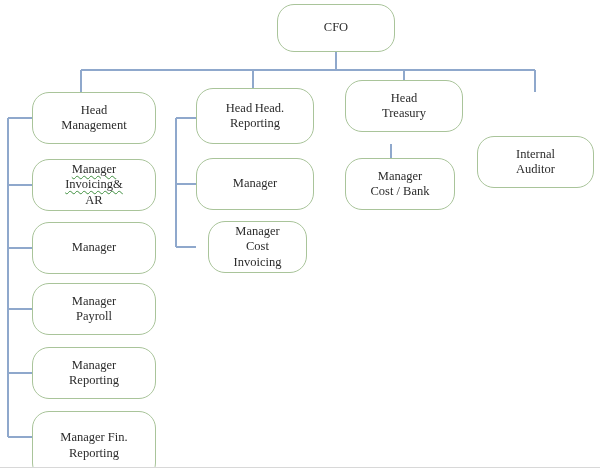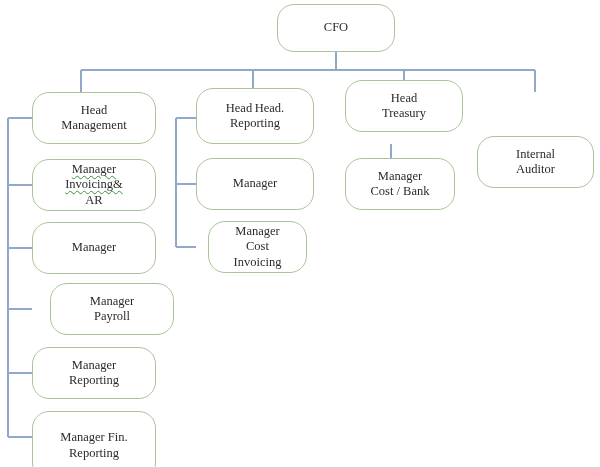--- a/index.html
+++ b/index.html
@@ -129,21 +129,21 @@
       <span class="squiggle">Invoicing&amp;</span><span> AR</span>
     </span>
   </div>
 
   <div class="node" style="left:32px; top:222px; width:124px; height:52px;">
     <span class="label">
       <span>Manager</span><br>
     </span>
   </div>
 
-  <div class="node" style="left:32px; top:283px; width:124px; height:52px;margin-left:18px;">
+  <div class="node" style="left:32px; top:283px; width:124px; height:52px;">
     <span class="label">Manager Payroll</span>
   </div>
 
   <div class="node" style="left:32px; top:347px; width:124px; height:52px;">
     <span class="label">
       <span>Manager</span><br>
       <span>Reporting</span>
     </span>
   </div>
 

